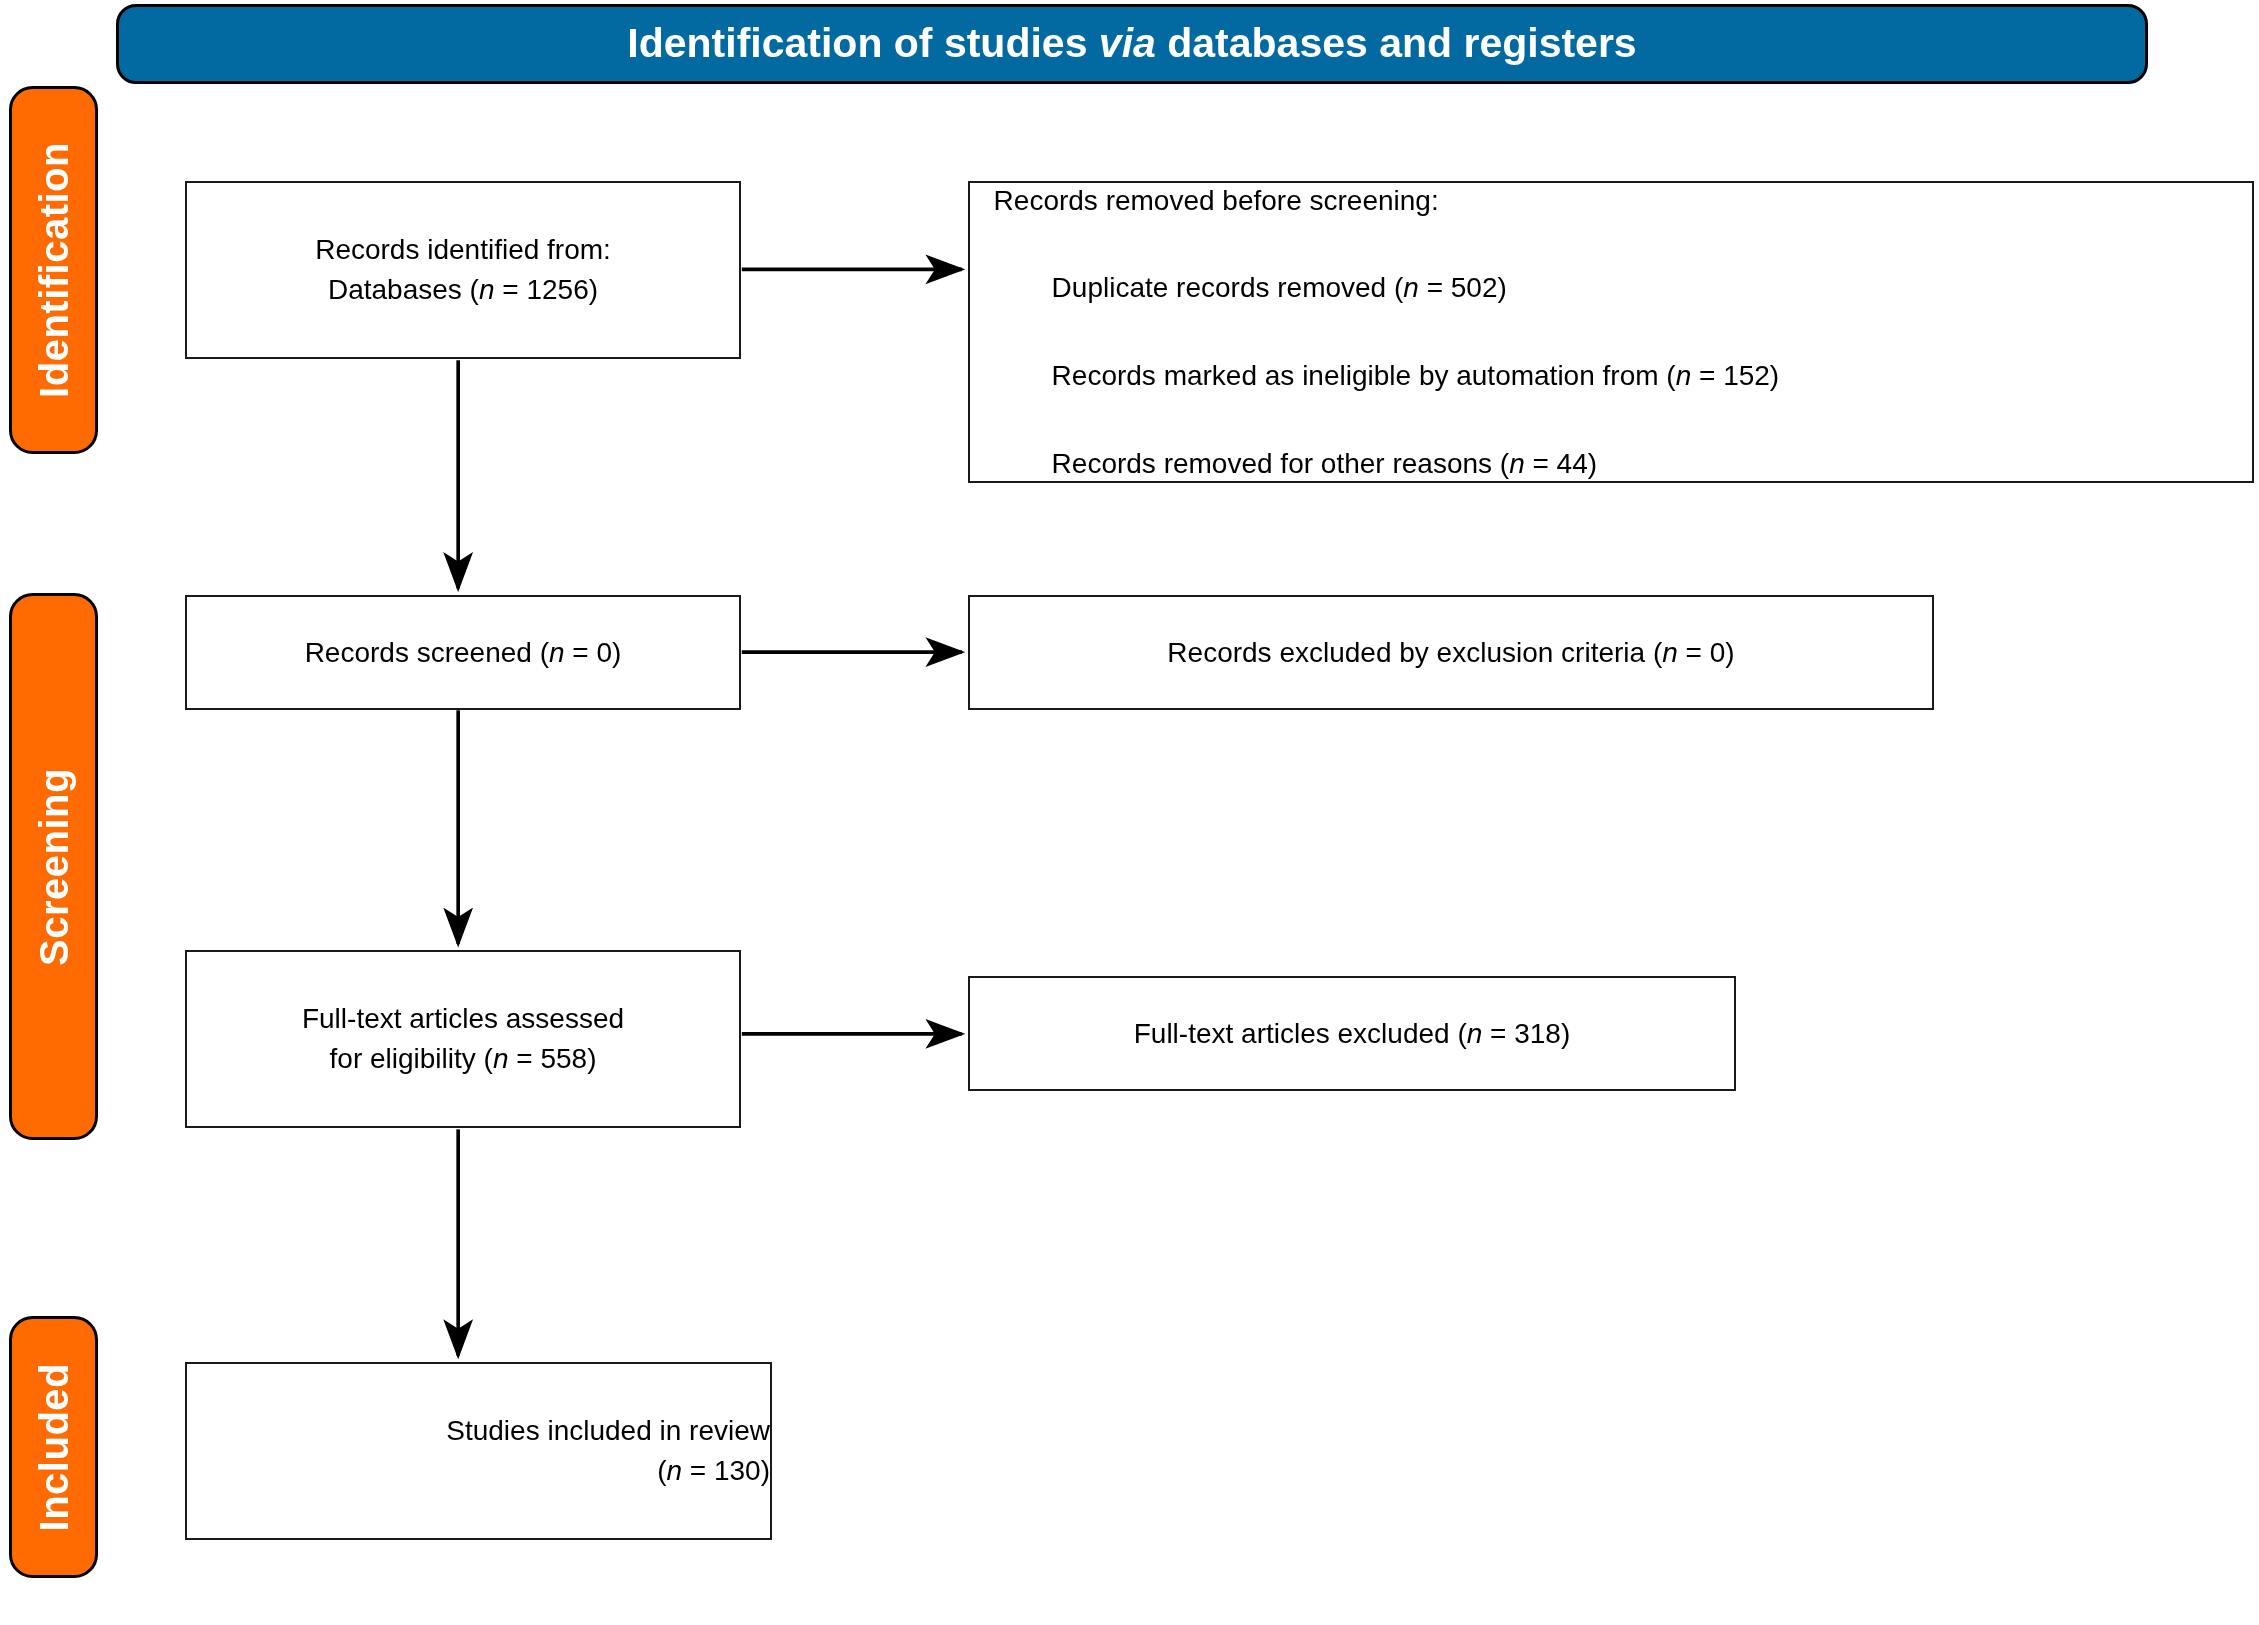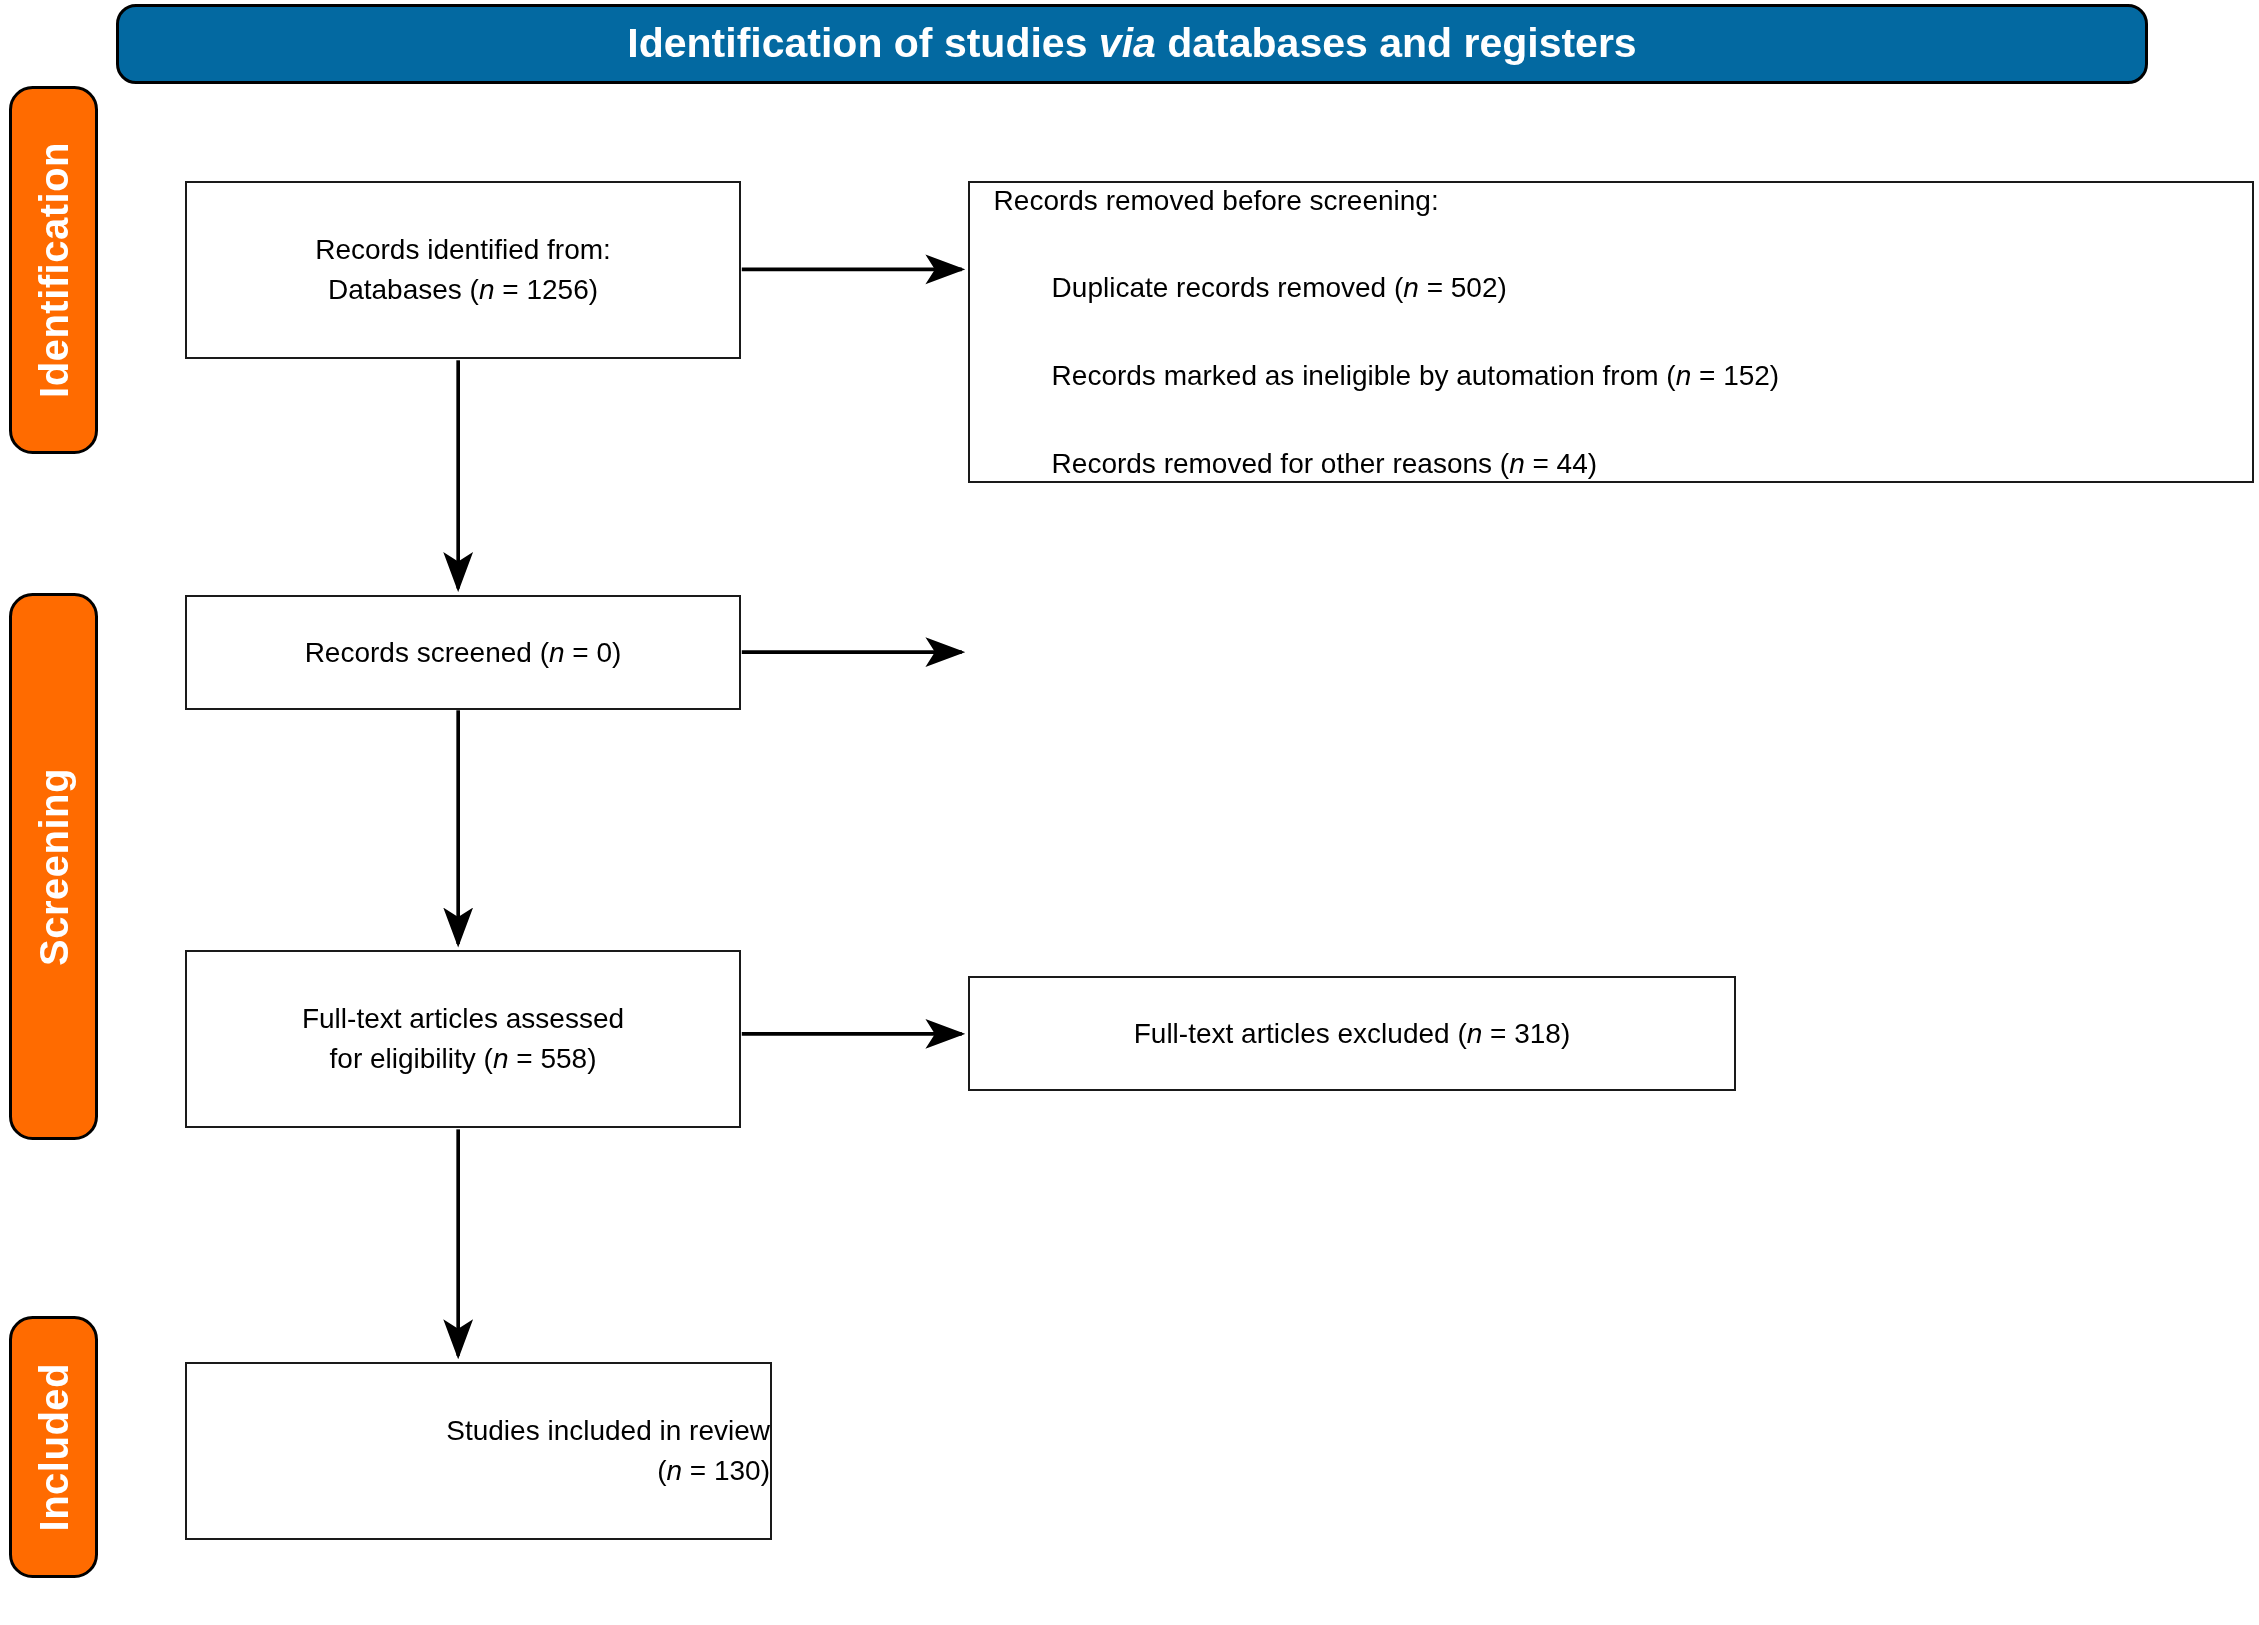--- a/index.html
+++ b/index.html
@@ -137,20 +137,25 @@
       <span>Records removed for other reasons (</span><i>n</i><span> = 44)</span>
     </div>
   </div>
 
   <div class="flow-box center" style="left:185px; top:595px; width:556px; height:115px;">
     <div class="box-line">
       <span>Records screened (</span><i>n</i><span> = 0)</span>
     </div>
   </div>
 
+  <div class="flow-box center" style="left:968px; top:595px; width:966px; height:115px;">
+    <div class="box-line">
+      <span>Records excluded by exclusion criteria (</span><i>n</i><span> = 0)</span>
+    </div>
+  </div>
 
   <div class="flow-box center" style="left:185px; top:950px; width:556px; height:178px;">
     <div class="box-line">Full-text articles assessed</div>
     <div class="box-line">
       <span>for eligibility (</span><i>n</i><span> = 558)</span>
     </div>
   </div>
 
   <div class="flow-box center" style="left:968px; top:976px; width:768px; height:115px;">
     <div class="box-line">

